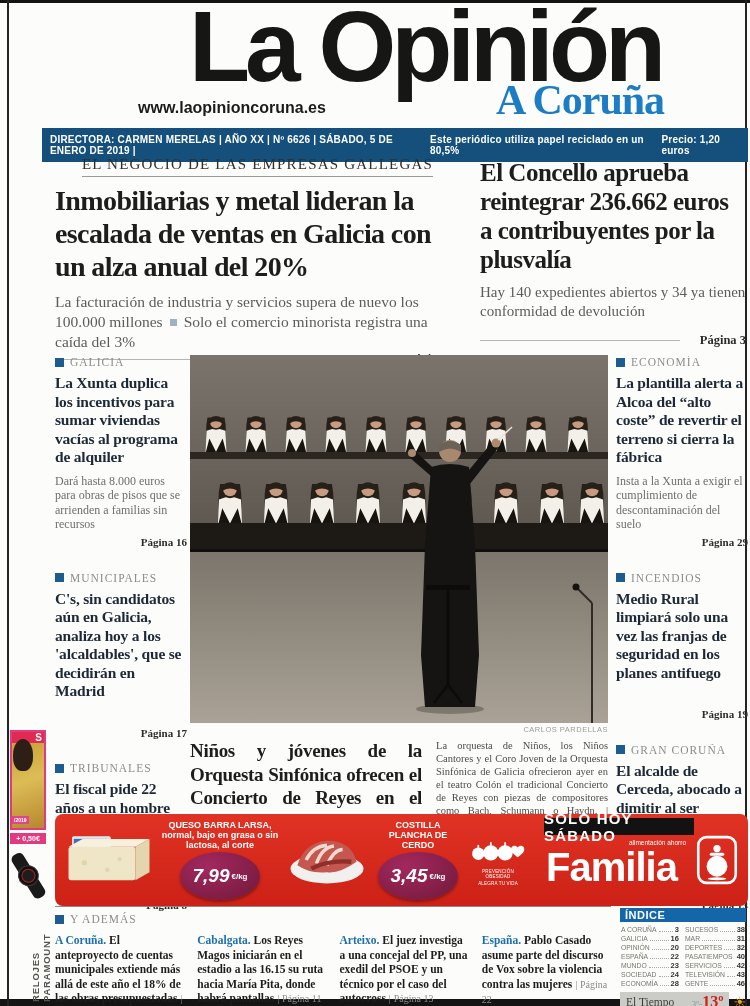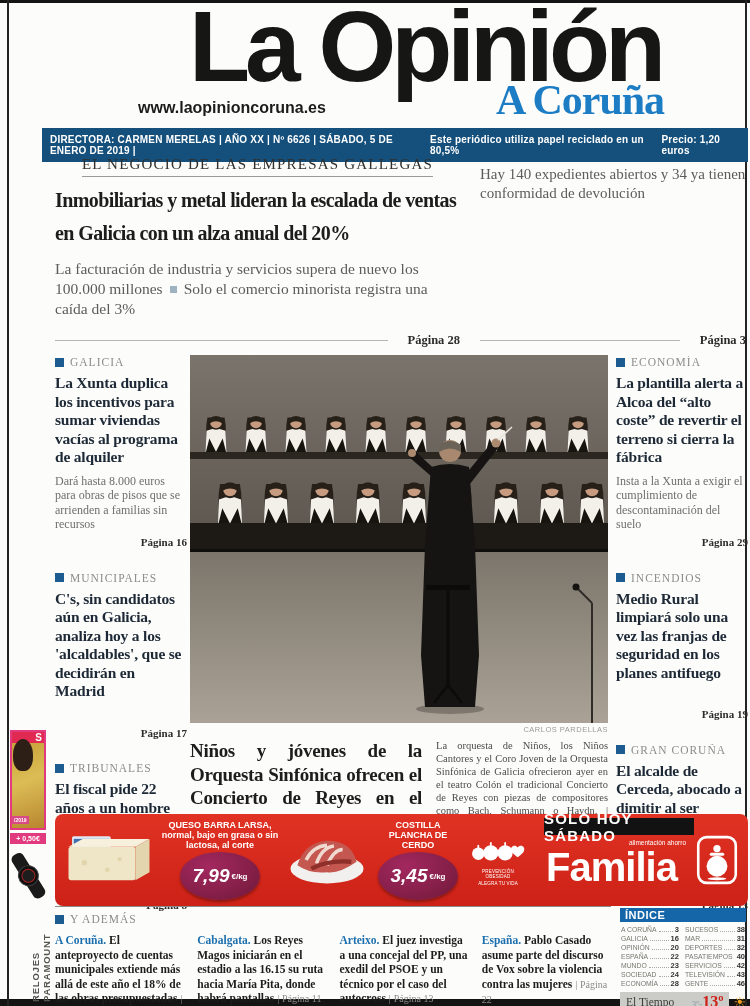--- a/index.html
+++ b/index.html
@@ -24,21 +24,21 @@
         font-family:"Liberation Sans",sans-serif;font-size:10px;font-weight:bold;letter-spacing:.2px;
         display:flex;justify-content:space-between;align-items:center;padding:0 8px;box-sizing:border-box;}
   #infobar .ibr{display:flex;gap:16px;}
 
   
   .story{display:flex;flex-direction:column;}
   #lead{left:55px;top:156px;width:405px;height:192px;}
   #second{left:480px;top:156px;width:266px;height:192px;}
   .kicker{text-align:center;font-size:15px;color:#2f2f2d;letter-spacing:1.2px;}
   .kicker span{display:inline-block;border-bottom:1px solid #9a9a98;padding-bottom:3px;}
-  #lead h1{margin:7px 0 0;font-size:20px;line-height:33px;font-weight:bold;letter-spacing:-.6px;color:#1d1d1b;}
+  #lead h1{margin:7px 0 0;font-size:28px;line-height:33px;font-weight:bold;letter-spacing:-.6px;color:#1d1d1b;}
   #second h2{margin:2px 0 0;font-size:25px;line-height:29px;font-weight:bold;letter-spacing:-.5px;color:#1d1d1b;}
   .dek{margin-top:9px;font-size:15.5px;line-height:20px;color:#5c5c5a;}
   #second .dek{font-size:15px;line-height:19px;}
   .sqsep{display:inline-block;width:7px;height:7px;background:#9fb2c0;margin:0 7px 1px;vertical-align:baseline;}
   .pagerow{margin-top:auto;display:flex;align-items:center;gap:20px;}
   .pagerow .rl{flex:1;border-top:1px solid #b5b5b3;height:0;}
   .pglabel{font-weight:bold;font-size:12.5px;color:#2c2c2a;white-space:nowrap;}
 
   
   #leftcol{left:55px;top:356px;width:132px;}
@@ -145,20 +145,21 @@
     <div class="dek">
       <span>La facturación de industria y servicios supera de nuevo los 100.000 millones</span><span class="sqsep"></span><span>Solo el comercio minorista registra una caída del 3%</span>
     </div>
     <div class="pagerow">
       <span class="rl"></span>
       <span class="pglabel">Página 28</span>
     </div>
   </div>
 
   <div class="abs story" id="second">
+    <h2>El Concello aprueba reintegrar 236.662 euros a contribuyentes por la plusvalía</h2>
     <div class="dek">Hay 140 expedientes abiertos y 34 ya tienen conformidad de devolución</div>
     <div class="pagerow">
       <span class="rl"></span>
       <span class="pglabel">Página 3</span>
     </div>
   </div>
 
   <div class="abs" id="leftcol">
     <div class="sec-item">
       <div class="sec-label">

